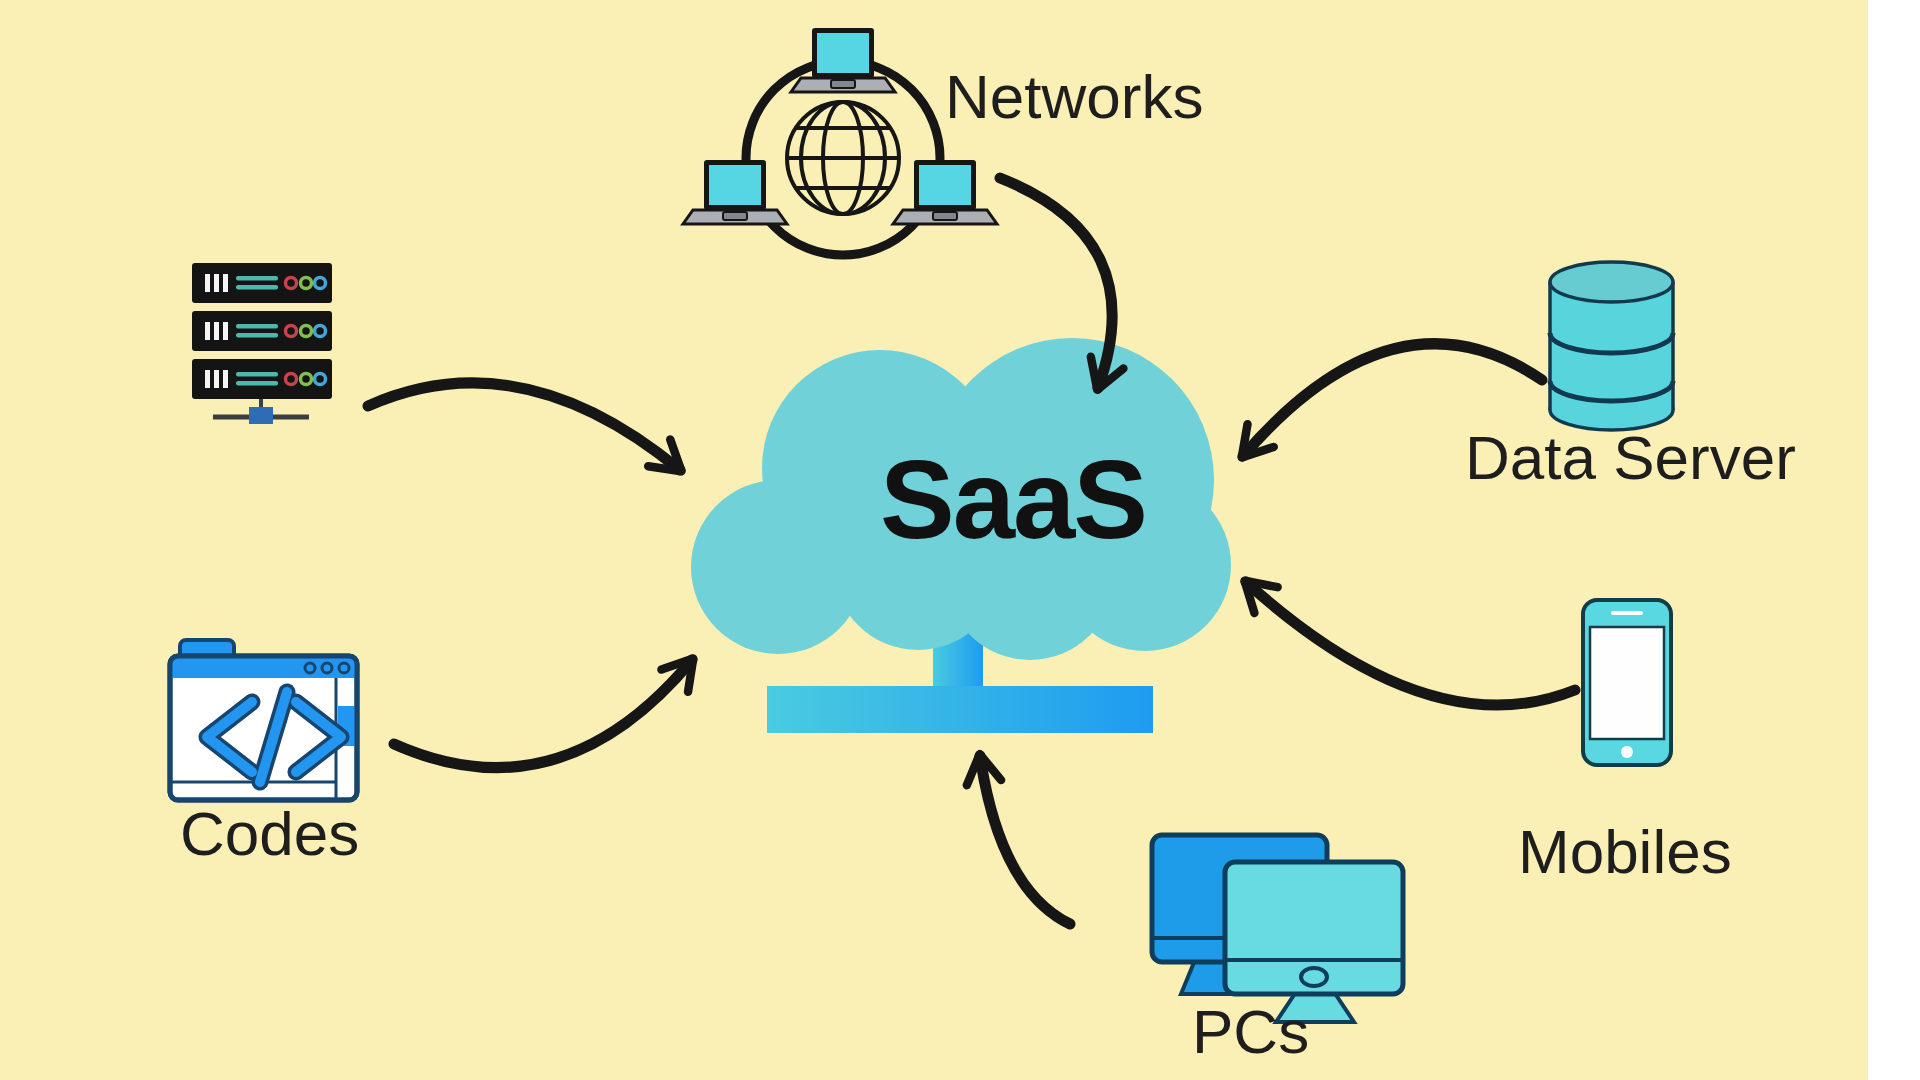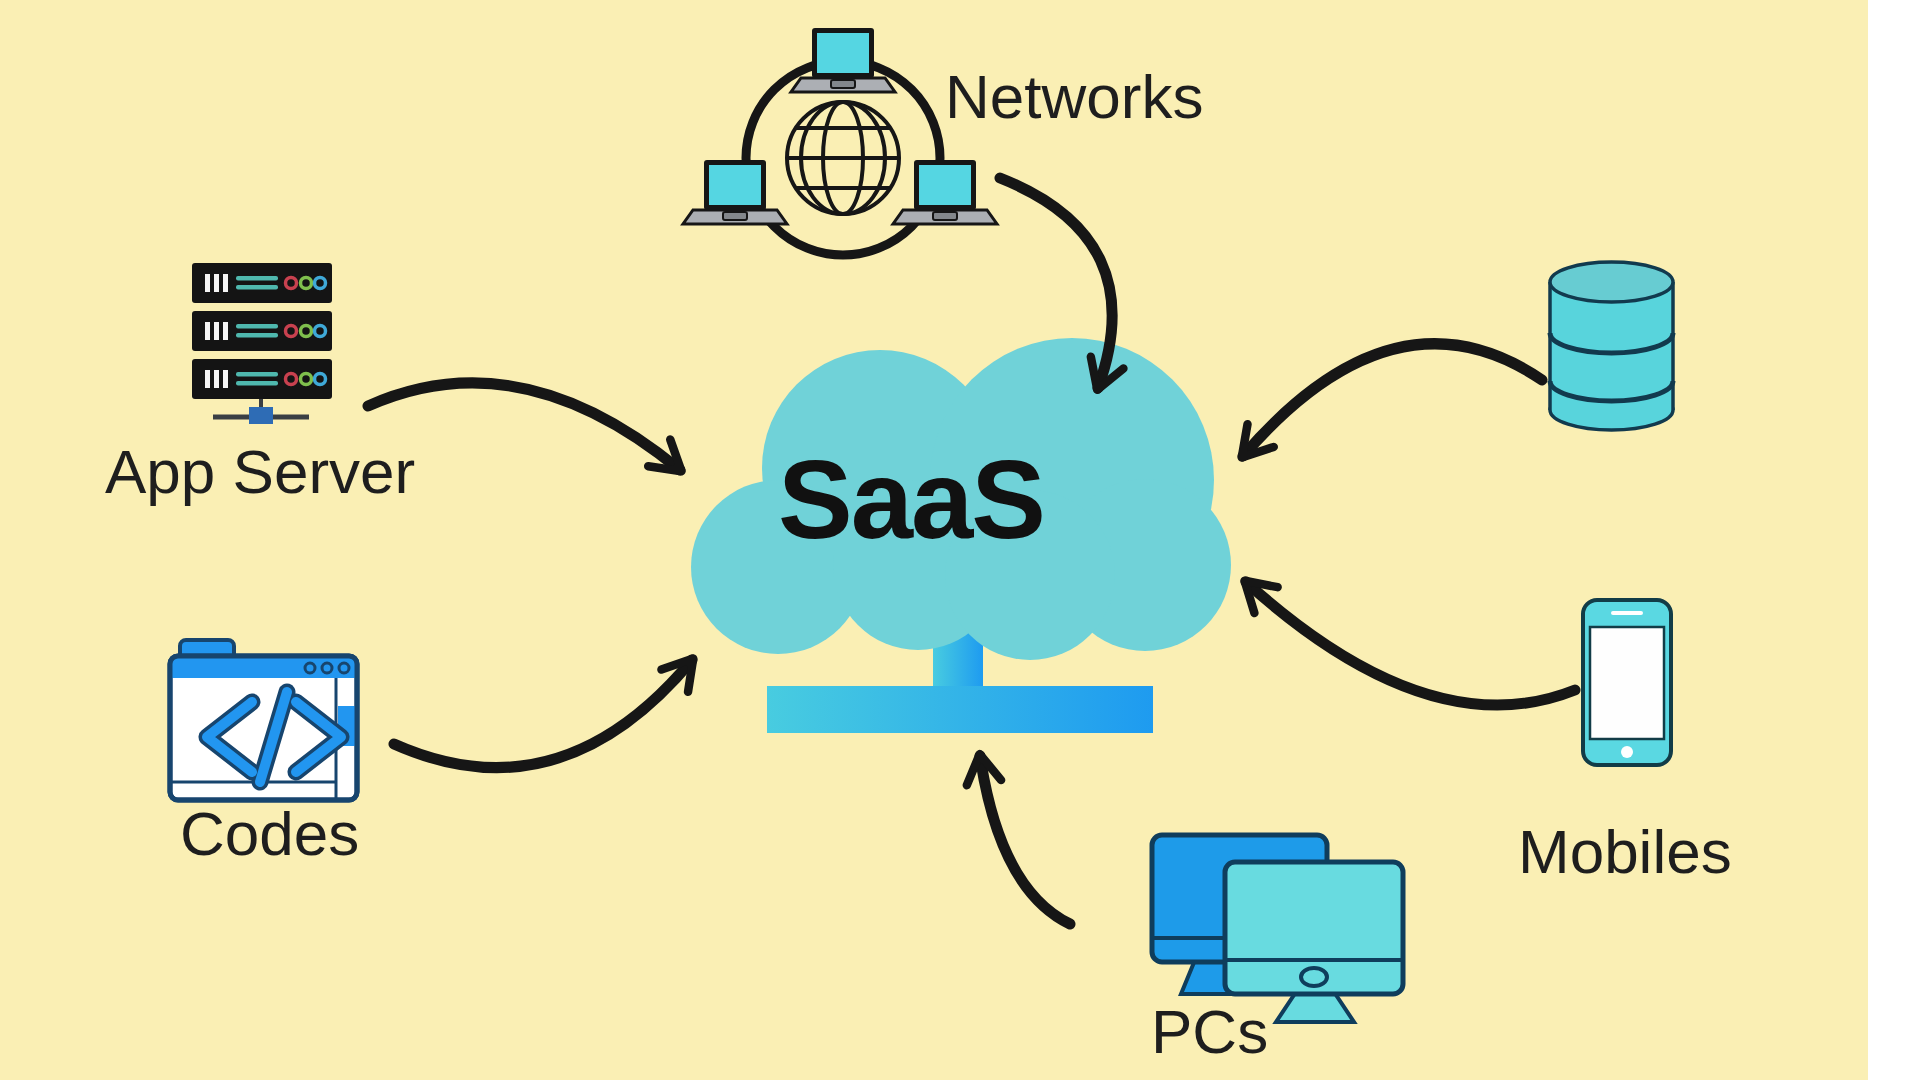--- a/index.html
+++ b/index.html
@@ -21,21 +21,21 @@
     font-size: 62px;
     line-height: 1.1;
     white-space: nowrap;
     user-select: none;
   }
   .saas {
     position: absolute;
     left: 778px;
     top: 444px;
     width: 368px;
-    text-align: left;
+    text-align: right;
     font-size: 112px;
     font-weight: bold;
     letter-spacing: -2px;
     color: #111111;
     line-height: 1;
   }
 </style>
 </head>
 <body>
 
@@ -162,19 +162,19 @@
       <rect x="1152" y="835" width="175" height="127" rx="10" fill="#1E9BE9" stroke="#0F3D5C" stroke-width="5"></rect>
       <line x1="1154" y1="938" x2="1325" y2="938" stroke="#0F3D5C" stroke-width="4"></line>
       <polygon points="1296,992 1334,992 1354,1022 1276,1022" fill="#68DBE0" stroke="#0F3D5C" stroke-width="4"></polygon>
       <rect x="1225" y="862" width="178" height="132" rx="10" fill="#68DBE0" stroke="#0F3D5C" stroke-width="5"></rect>
       <line x1="1227" y1="960" x2="1401" y2="960" stroke="#0F3D5C" stroke-width="4"></line>
       <ellipse cx="1314" cy="977" rx="13" ry="9" fill="#68DBE0" stroke="#0F3D5C" stroke-width="4"></ellipse>
     </g>
   </svg>
 
   <div class="lbl" style="left:945px; top:63px;">Networks</div>
-  <div class="lbl" style="left:105px; top:438px;">App Server</div>
   <div class="lbl" style="left:180px; top:800px;">Codes</div>
+  <div class="lbl" style="left:1465px; top:424px;">Data Server</div>
   <div class="lbl" style="left:1518px; top:770px;margin-top:48px;">Mobiles</div>
-  <div class="lbl" style="left:1151px; top:998px;">PCs</div>
+  <div class="lbl" style="left:1192px; top:998px;">PCs</div>
   <div class="saas">SaaS</div>
 
 </div>
 
 </body></html>

